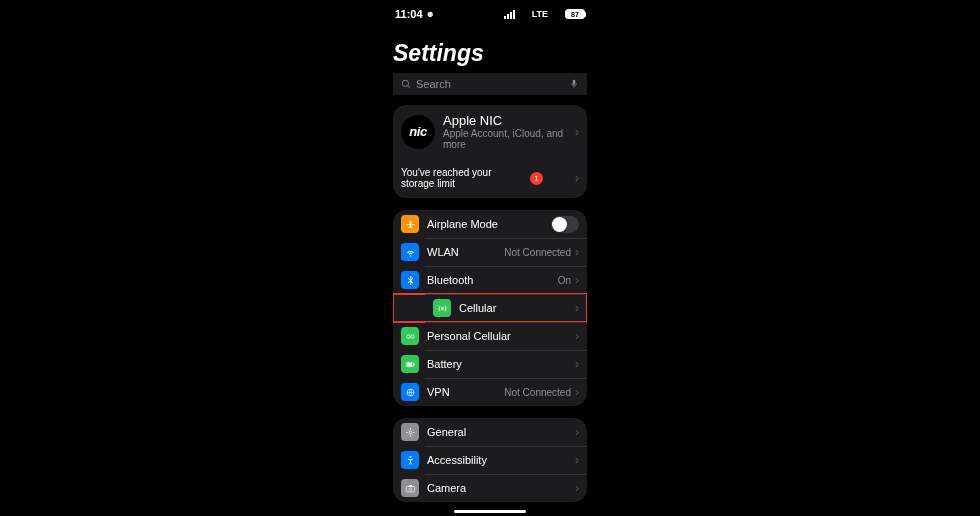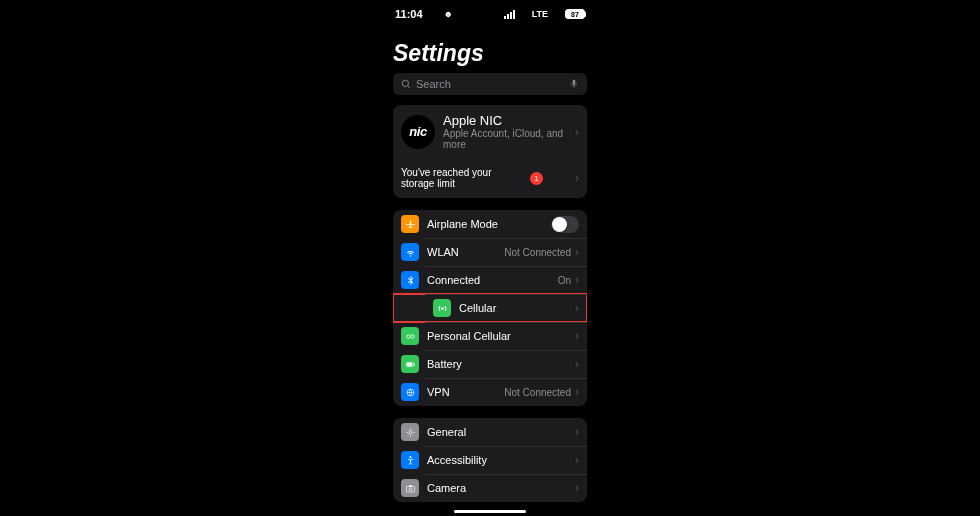--- a/index.html
+++ b/index.html
@@ -21,42 +21,42 @@
     }
     .status-bar {
       display: flex;
       justify-content: space-between;
       align-items: center;
       padding: 2px 14px 0;
       height: 26px;
       font-size: 11px;
       font-weight: 600;
     }
-    .status-left { display: flex; align-items: center; gap: 21px; }
+    .status-left { display: flex; align-items: center; gap: 3px; }
     .status-right { display: flex; align-items: center; gap: 17px; font-size: 9px; }
     .signal { display: inline-flex; align-items: flex-end; gap: 1px; }
     .signal i { width: 2px; background: #fff; display: inline-block; }
     .signal i:nth-child(1){height:3px} .signal i:nth-child(2){height:5px}
     .signal i:nth-child(3){height:7px} .signal i:nth-child(4){height:9px}
     .battery {
       border: 1px solid #fff; border-radius: 3px; width: 20px; height: 10px;
       position: relative; display: inline-flex; align-items: center; justify-content: center;
       font-size: 7px; background: #fff; color: #000; font-weight: 700;
     }
     .battery::after { content:''; position:absolute; right:-2px; top:2px; width:1.5px; height:5px; background:#fff; border-radius:0 1px 1px 0; }
     .header { padding: 14px 12px 6px; }
     .header h1 { font-size: 23px; font-weight: 700; font-style: italic; }
     .search {
-      margin: 0 12px 10px; background: #1c1c1e; border-radius: 6px;
+      margin: 0 12px 10px; background: #1c1c1e; border-radius: 1px;
       display: flex; align-items: center; padding: 4px 8px; height: 22px;
     }
     .search svg { width: 10px; height: 10px; }
     .search-text { flex: 1; margin-left: 5px; color: #8e8e93; font-size: 11px; }
     .card, .group {
-      margin: 0 12px 12px; background: #1c1c1e; border-radius: 8px; overflow: hidden;
+      margin: 0 12px 12px; background: #1c1c1e; border-radius: 13px; overflow: hidden;
     }
     .profile {
       display: flex; align-items: center; padding: 8px 8px;
     }
     .avatar {
       width: 34px; height: 34px; border-radius: 50%; background: #000;
       display: flex; align-items: center; justify-content: center; margin-right: 8px;
       font-style: italic; font-weight: 700; font-size: 13px; letter-spacing: -0.5px;
       font-family: Arial, sans-serif;
     }
@@ -168,21 +168,21 @@
       <span class="row-label">WLAN</span>
       <span class="row-value">Not Connected</span>
       <span class="chevron">›</span>
     </div>
     <div class="row">
       <span class="icon-box blue">
           <svg viewBox="0 0 16 16" fill="#fff">
             <path d="M8 1v6L5 4 4 5l4 3-4 3 1 1 3-3v6l4-4-3-3 3-3zm1 2l1.5 1.5L9 6zm0 8l1.5 1.5L9 14z"></path>
           </svg>
         </span>
-      <span class="row-label">Connected</span>
+      <span class="row-label">Bluetooth</span>
       <span class="row-value">On</span>
       <span class="chevron">›</span>
     </div>
     <div class="row highlight">
       <span class="icon-box green">
           <svg viewBox="0 0 16 16" fill="#fff">
             <path d="M8 6a2 2 0 1 0 0 4 2 2 0 0 0 0-4zM4 4a6 6 0 0 0 0 8l1-1a4.5 4.5 0 0 1 0-6zm8 0l-1 1a4.5 4.5 0 0 1 0 6l1 1a6 6 0 0 0 0-8z"></path>
           </svg>
         </span>
       <span class="row-label">Cellular</span>

